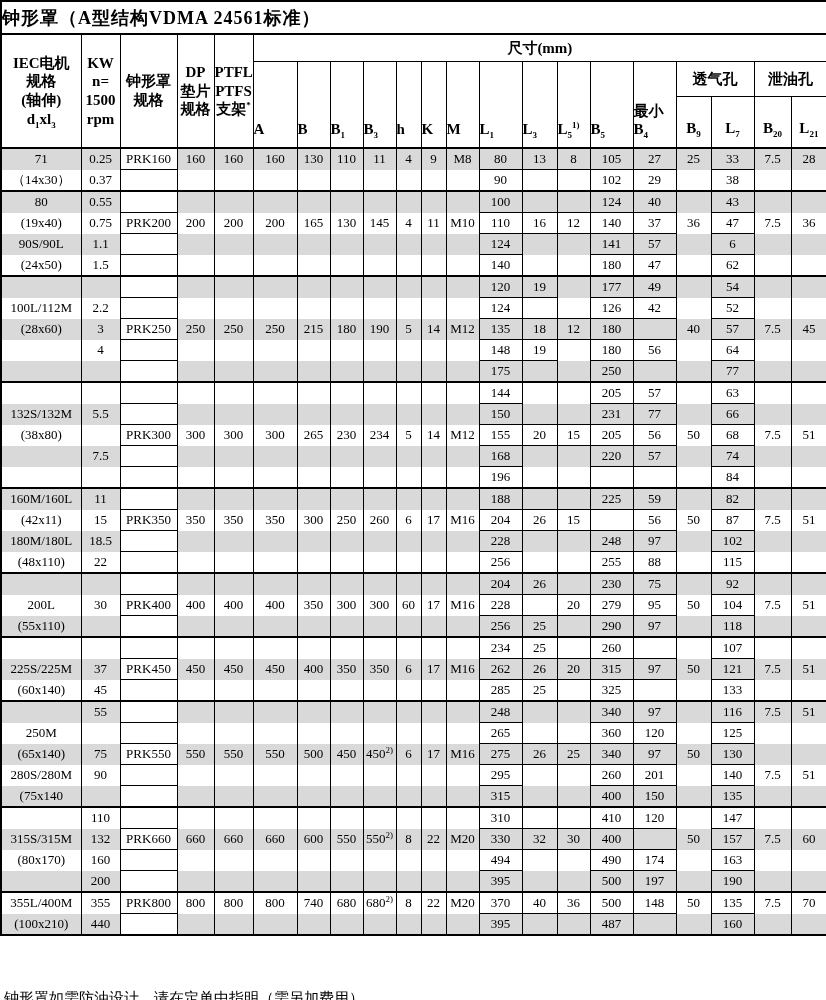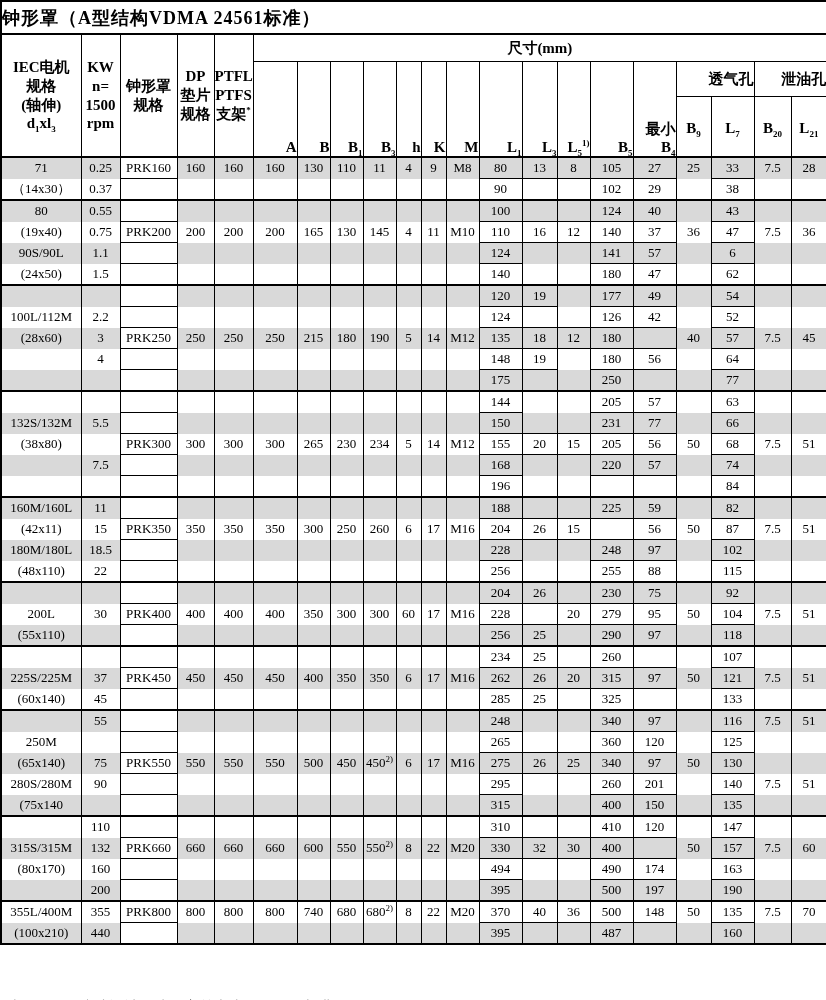--- a/index.html
+++ b/index.html
@@ -3,23 +3,23 @@
 <meta charset="utf-8">
 <style>
   html,body{margin:0;padding:0;background:#fff;width:826px;}
   body{font-family:"Liberation Serif","DejaVu Serif",serif;color:#000;}
   table{border-collapse:collapse;table-layout:fixed;width:826px;border:2px solid #000;}
   th,td{border-left:1px solid #000;border-right:1px solid #000;padding:0;overflow:hidden;}
   th{font-weight:bold;}
   th.title{height:31px;border-bottom:2px solid #000;font-size:18px;text-align:left;letter-spacing:1px;}
   th.hd{vertical-align:middle;text-align:center;font-size:15px;line-height:1.25;border-bottom:2px solid #000;}
   th.size-h{height:26px;text-align:center;font-size:15px;border-bottom:1px solid #000;}
-  th.dim{vertical-align:bottom;text-align:right;font-size:15px;padding-bottom:0;border-bottom:2px solid #000;}
-  th.mid{height:34px;vertical-align:middle;text-align:right;font-size:15px;border-bottom:1px solid #000;}
-  th.dim2{height:40px;vertical-align:bottom;text-align:center;font-size:15px;padding-bottom:19px;border-bottom:2px solid #000;}
+  th.dim{vertical-align:bottom;text-align:left;font-size:15px;padding-bottom:9px;border-bottom:2px solid #000;}
+  th.mid{height:34px;vertical-align:middle;text-align:center;font-size:15px;border-bottom:1px solid #000;}
+  th.dim2{height:40px;vertical-align:bottom;text-align:center;font-size:15px;padding-bottom:10px;border-bottom:2px solid #000;}
   tbody td{height:20px;text-align:center;font-size:13px;line-height:20px;white-space:nowrap;}
   tr.shade td{background:#d9d9d9;}
   tbody td.prk{background:#fff;font-family:Liberation Serif, serif;}
   tbody td.bt{border-top:1px solid #000;}
   tbody td.gs{border-top:2px solid #000;}
   sub{font-size:9px;line-height:0;}
   sup{font-size:9px;line-height:0;}
   .notes{padding:8px 4px 0 4px;font-size:15px;}
   .notes div{margin-bottom:13px;margin-top:45px;}
 </style>

